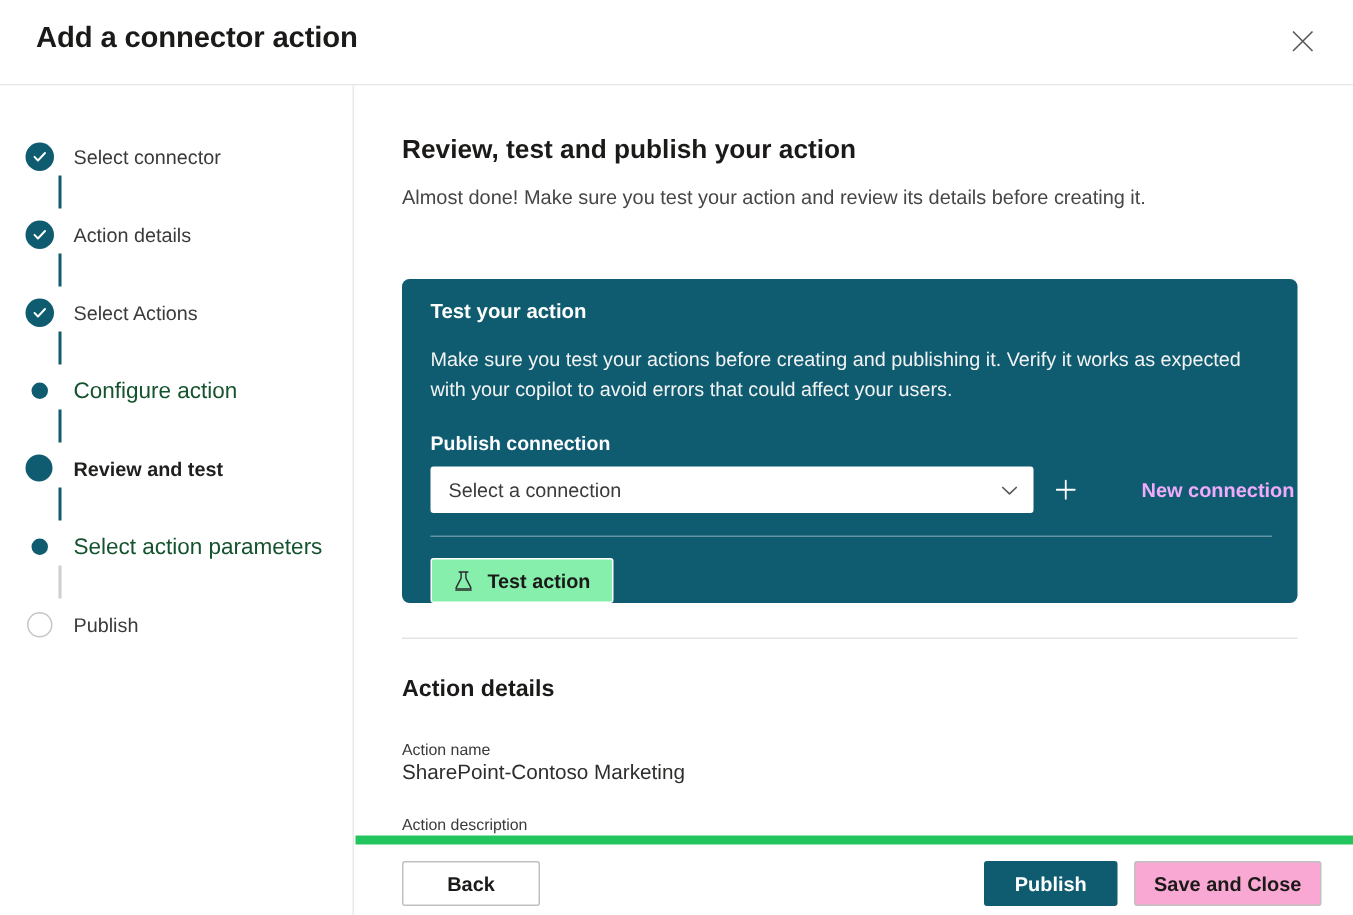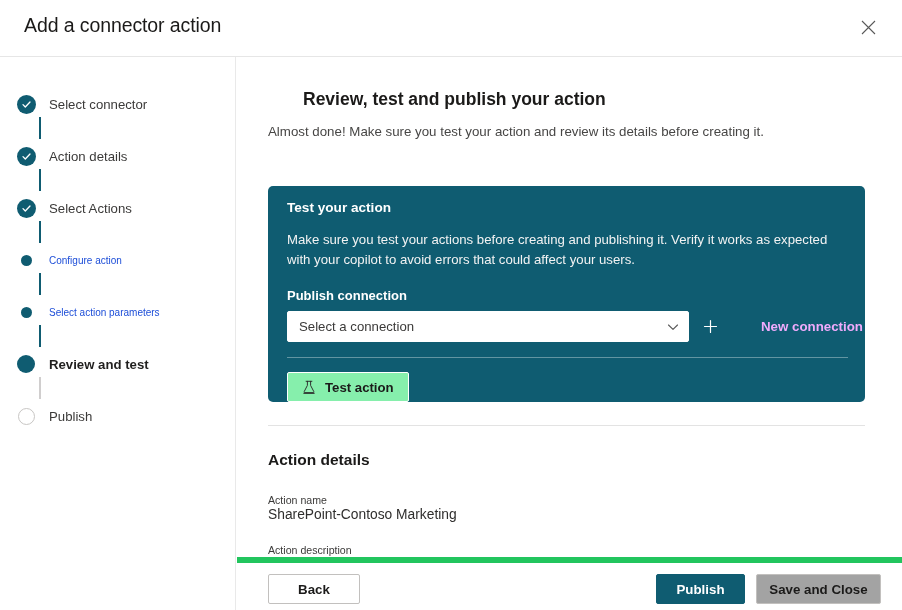--- a/index.html
+++ b/index.html
@@ -22,21 +22,21 @@
     position: absolute;
     top: 0; left: 0;
     width: 902px; height: 57px;
     border-bottom: 1px solid #e6e6e6;
     background: #ffffff;
   }
   .dialog-title {
     position: absolute;
     left: 24px; top: 14px;
     font-size: 19.5px;
-    font-weight: 400;
+    font-weight: 700;
     color: #1b1a19;
     letter-spacing: -0.1px;
   }
   .close-btn {
     position: absolute;
     right: 16px; top: 10px;
     width: 36px; height: 34px;
     display: flex; align-items: center; justify-content: center;
     background: transparent;
     border: none;
@@ -109,21 +109,21 @@
     border-radius: 50%;
     background: #ffffff;
     border: 1.4px solid #c8c6c4;
   }
   .step-label {
     margin-left: 11px;
     font-size: 13.2px;
     color: #3b3a39;
     white-space: nowrap;
   }
-  .step-label.sm { font-size: 10px; color: #1d4ed8; }
+  .step-label.sm { font-size: 15px; color: #14532d; }
   .step-label.bold { font-weight: 700; color: #201f1e; font-size: 13.2px; }
   
   .connector {
     position: absolute;
     left: 25px;
     width: 1.6px;
     background: #0f5c71;
   }
   .connector.gray { background: #d0cece; }
 
@@ -139,21 +139,20 @@
     left: 0; top: 0;
     width: 665px; height: 500px;
     overflow: hidden;
   }
   .main-title {
     position: absolute;
     left: 31px; top: 32px;
     font-size: 17.5px;
     font-weight: 700;
     color: #1b1a19;
-    margin-left: 35px;
   }
   .main-sub {
     position: absolute;
     left: 31px; top: 67px;
     font-size: 13.3px;
     color: #474645;
   }
 
   
   .test-card {
@@ -318,21 +317,21 @@
   .btn-publish {
     left: 419px;
     width: 89px;
     background: #0f5c71;
     border: 1px solid #0f5c71;
     color: #ffffff;
   }
   .btn-save-close {
     left: 519px;
     width: 125px;
-    background: #a3a3a3;
+    background: #f9a8d4;
     border: 1px solid #c2c0be;
     color: #1b1a19;
   }
 </style>
 </head>
 <body>
 
 <div id="app">
 
   <div class="dialog-header">
@@ -393,30 +392,30 @@
 
         <button class="step">
           <span class="step-marker">
             <span class="dot-small"></span>
           </span>
           <span class="step-label sm">Configure action</span>
         </button>
 
         <button class="step">
           <span class="step-marker">
+            <span class="dot-current"></span>
+          </span>
+          <span class="step-label bold">Review and test</span>
+        </button>
+
+        <button class="step">
+          <span class="step-marker">
             <span class="dot-small"></span>
           </span>
           <span class="step-label sm">Select action parameters</span>
-        </button>
-
-        <button class="step">
-          <span class="step-marker">
-            <span class="dot-current"></span>
-          </span>
-          <span class="step-label bold">Review and test</span>
         </button>
 
         <button class="step">
           <span class="step-marker">
             <span class="dot-empty"></span>
           </span>
           <span class="step-label">Publish</span>
         </button>
 
       </div>

